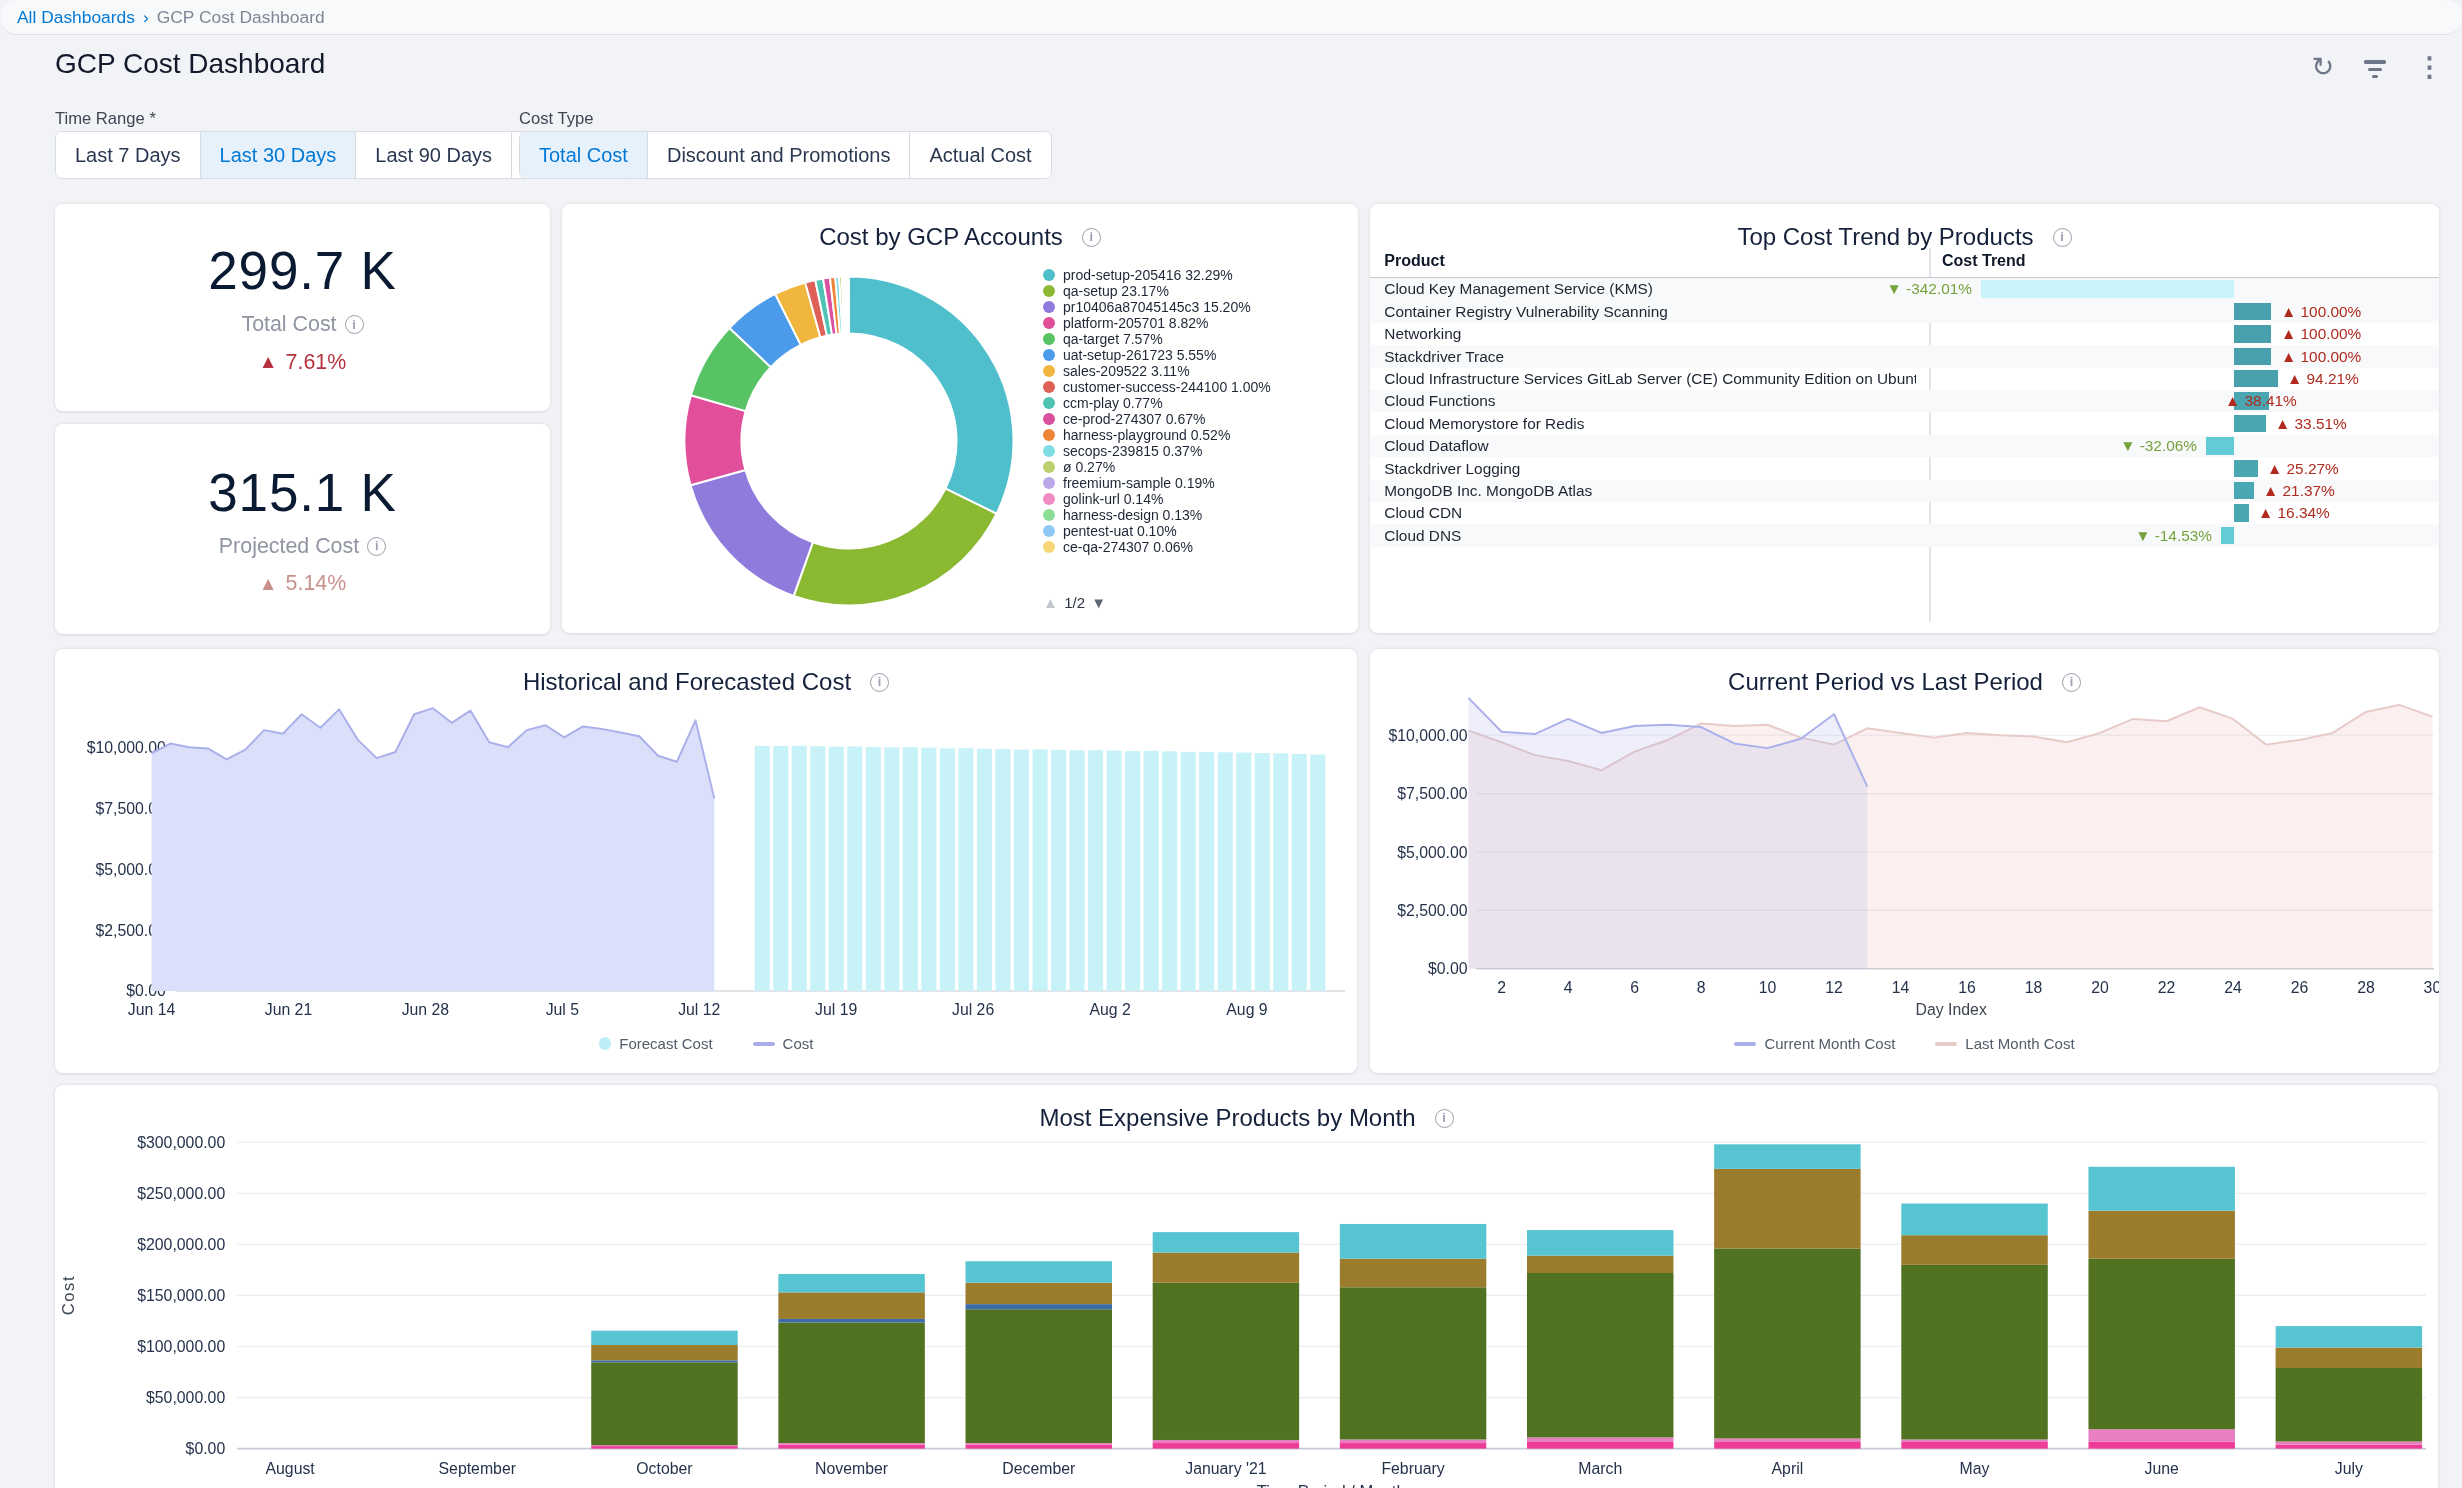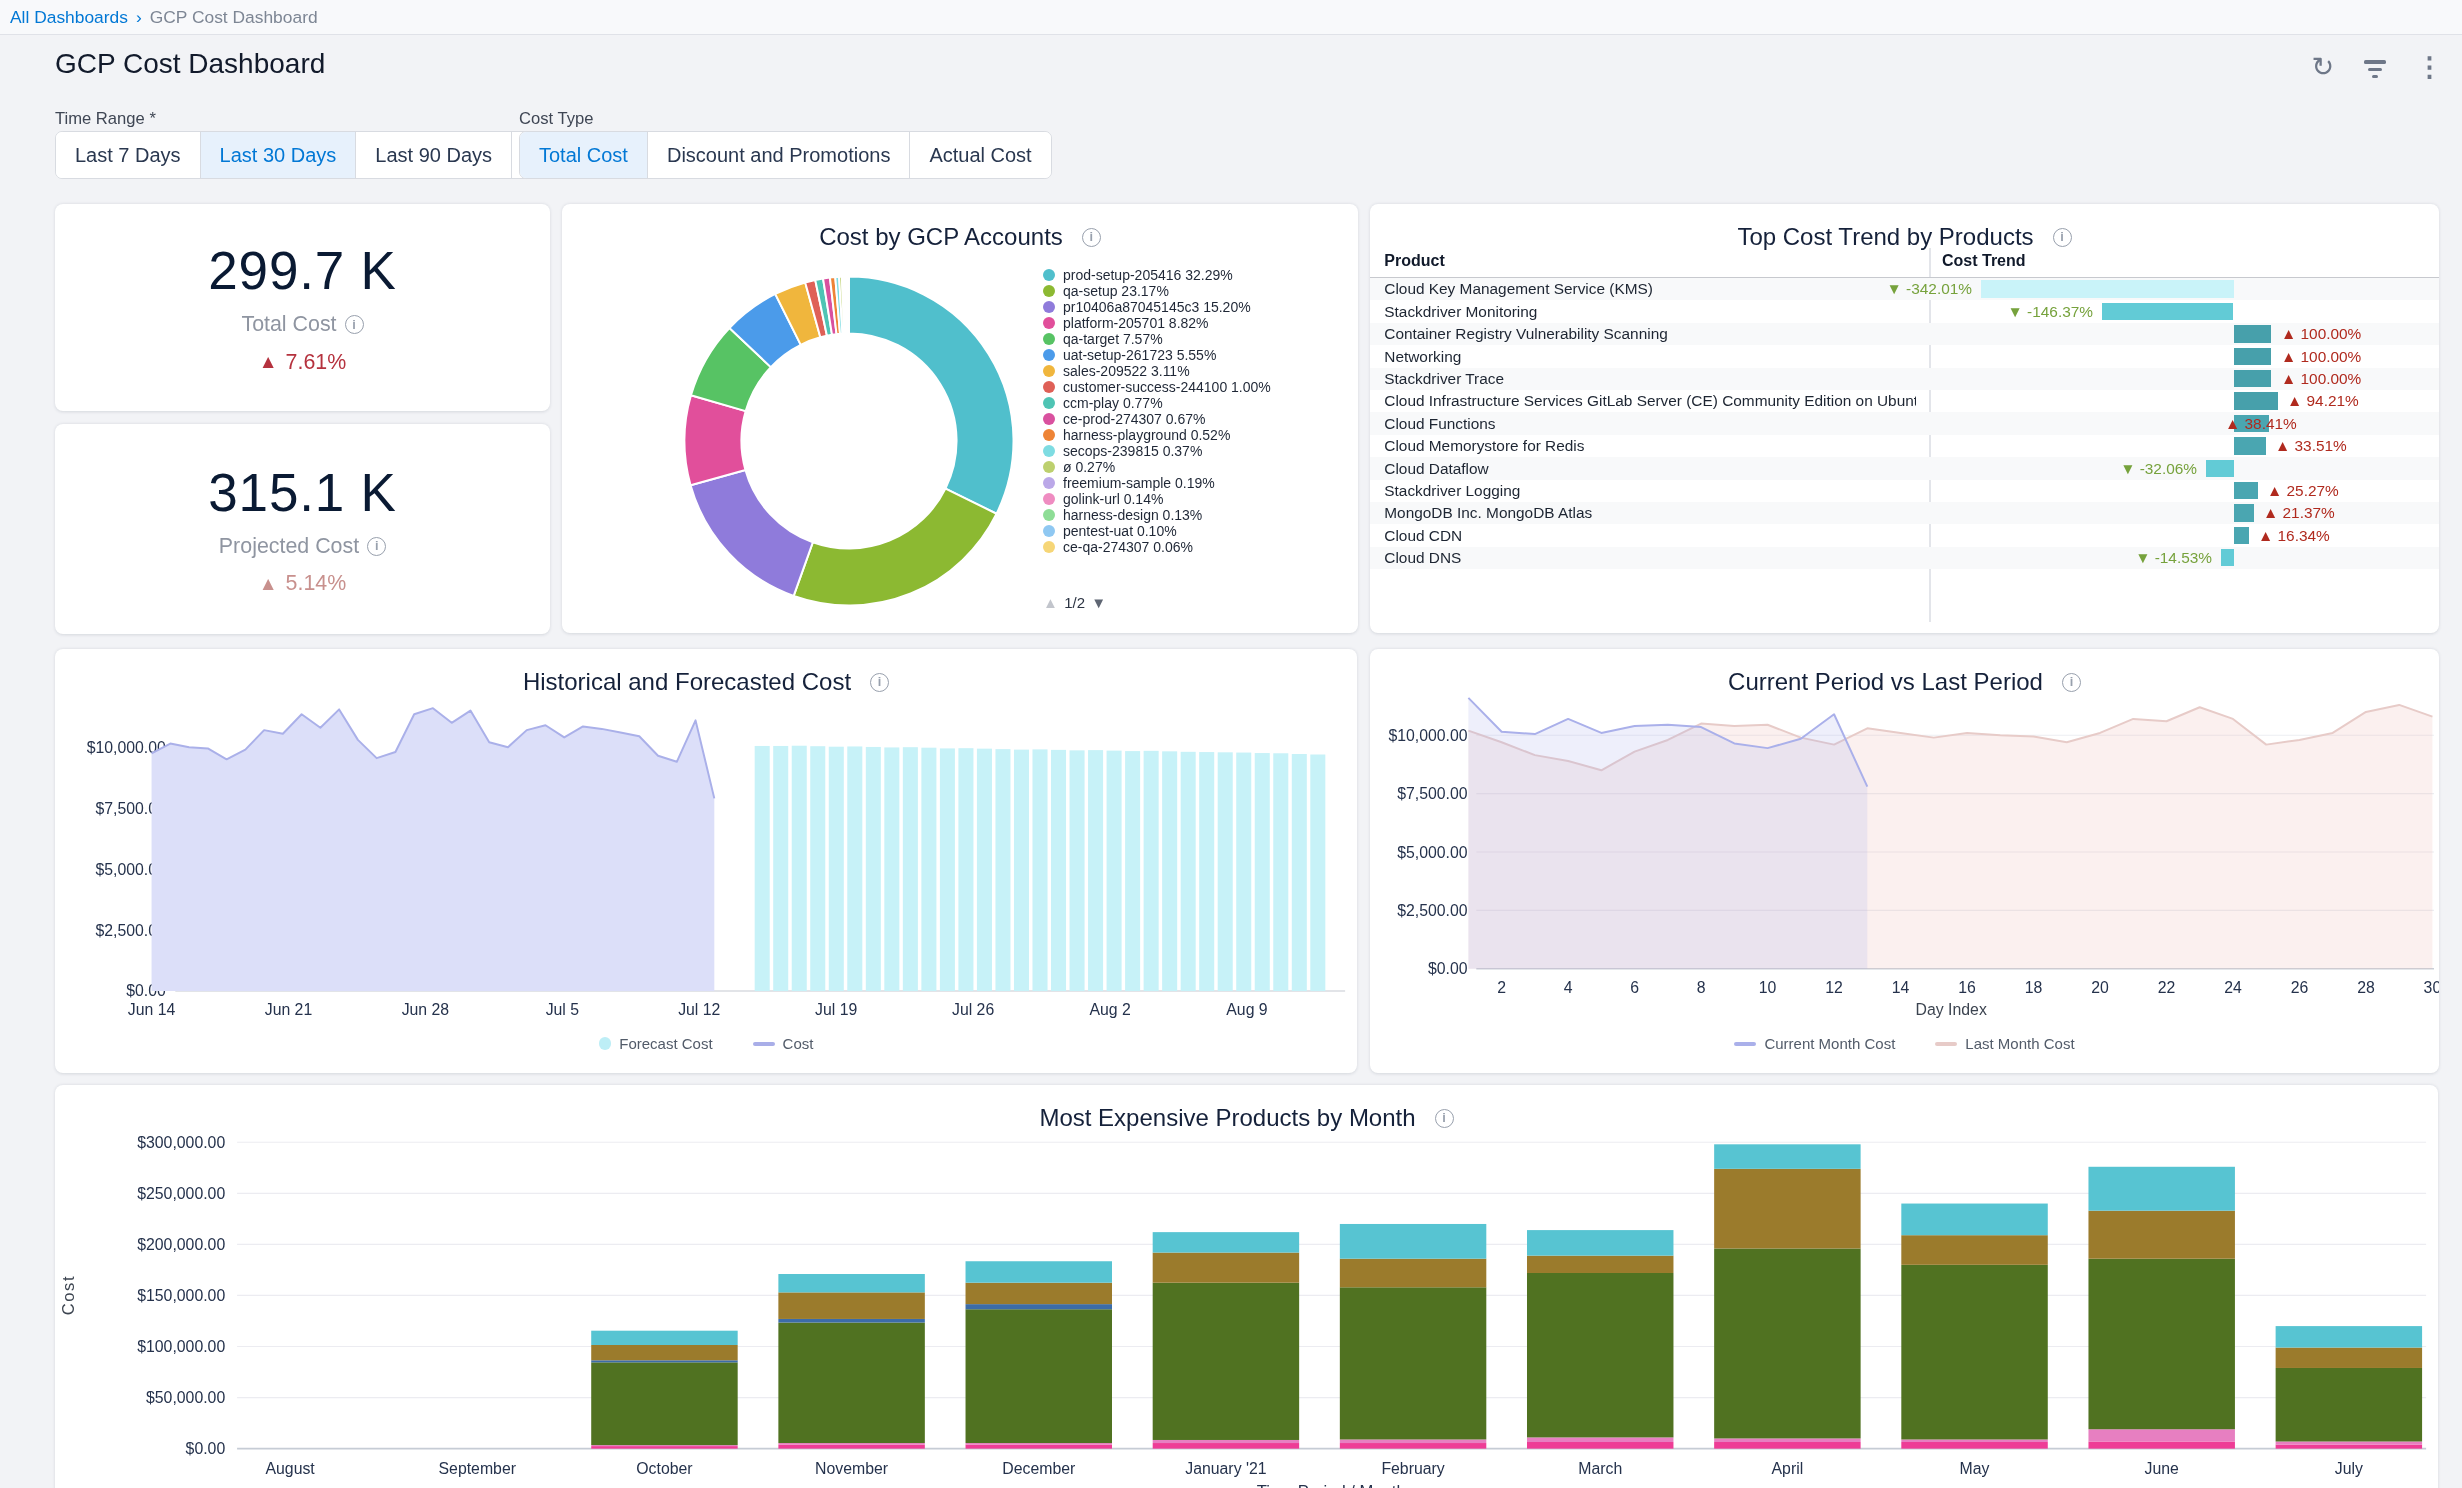--- a/index.html
+++ b/index.html
@@ -1,20 +1,20 @@
 <!DOCTYPE html>
 <html style="font-size:12.7px"><head>
 <meta charset="utf-8">
 <style>
   * { margin:0; padding:0; box-sizing:border-box; }
   html,body { font-family:"Liberation Sans", sans-serif; }
   #page { position:relative; width:2462px; height:1489px; background:#f2f3f6; overflow:hidden; color:#16233c; }
 
   
-  #crumbbar { position:absolute; left:0; top:0; width:2462px; height:35px; background:#f8f9fb; border-bottom:1.6px solid #e0e2e8; display:flex; align-items:center; padding-left:10px; font-size:17.4px; }
+  #crumbbar { position:absolute; left:0; top:0; width:2462px; height:35px; background:#f8f9fb; border-bottom:1.6px solid #e0e2e8; display:flex; align-items:center; padding-left:17px; font-size:17.4px;border-radius:17px; }
   #crumbbar a { color:#0278d5; text-decoration:none; cursor:pointer; }
   .crumb-sep { color:#0278d5; margin:0 8px; font-size:17.4px; }
   .crumb-cur { color:#7d8694; }
 
   
   #page-title { position:absolute; left:55px; top:48px; font-size:28px; font-weight:500; color:#121a2b; }
   #toolbar { position:absolute; right:19px; top:54px; display:flex; align-items:center; gap:30px; color:#6e7788; }
   .tool-ico { font-size:27px; line-height:27px; cursor:pointer; }
   #filter-icon { display:flex; flex-direction:column; align-items:center; gap:4px; cursor:pointer; padding-top:3.2px;}
   #filter-icon i { display:block; height:3.2px; background:#6e7788; border-radius:1.6px; }
@@ -239,25 +239,20 @@
       </div>
     <div id="trend-head-product">Product</div>
     <div id="trend-head-trend">Cost Trend</div>
     <div id="trend-divider"></div>
     <div id="trend-head-line"></div>
     <div id="trend-rows">
         <div class="trow alt">
           <span class="pname">Cloud Key Management Service (KMS)</span>
           <span class="bar" style="background: rgb(201, 243, 249); width: 253px; left: 611px;"></span>
           <span class="pct down" style="right: 467px;">▼ -342.01%</span>
-        </div>
-        <div class="trow">
-          <span class="pname">Stackdriver Monitoring</span>
-          <span class="bar" style="background: rgb(98, 203, 214); width: 131px; left: 732px;"></span>
-          <span class="pct down" style="right: 346px;">▼ -146.37%</span>
         </div>
         <div class="trow alt">
           <span class="pname">Container Registry Vulnerability Scanning</span>
           <span class="bar" style="background: rgb(71, 160, 171); width: 37px; left: 864px;"></span>
           <span class="pct up" style="left: 911px;">▲ 100.00%</span>
         </div>
         <div class="trow">
           <span class="pname">Networking</span>
           <span class="bar" style="background: rgb(71, 160, 171); width: 37px; left: 864px;"></span>
           <span class="pct up" style="left: 911px;">▲ 100.00%</span>

